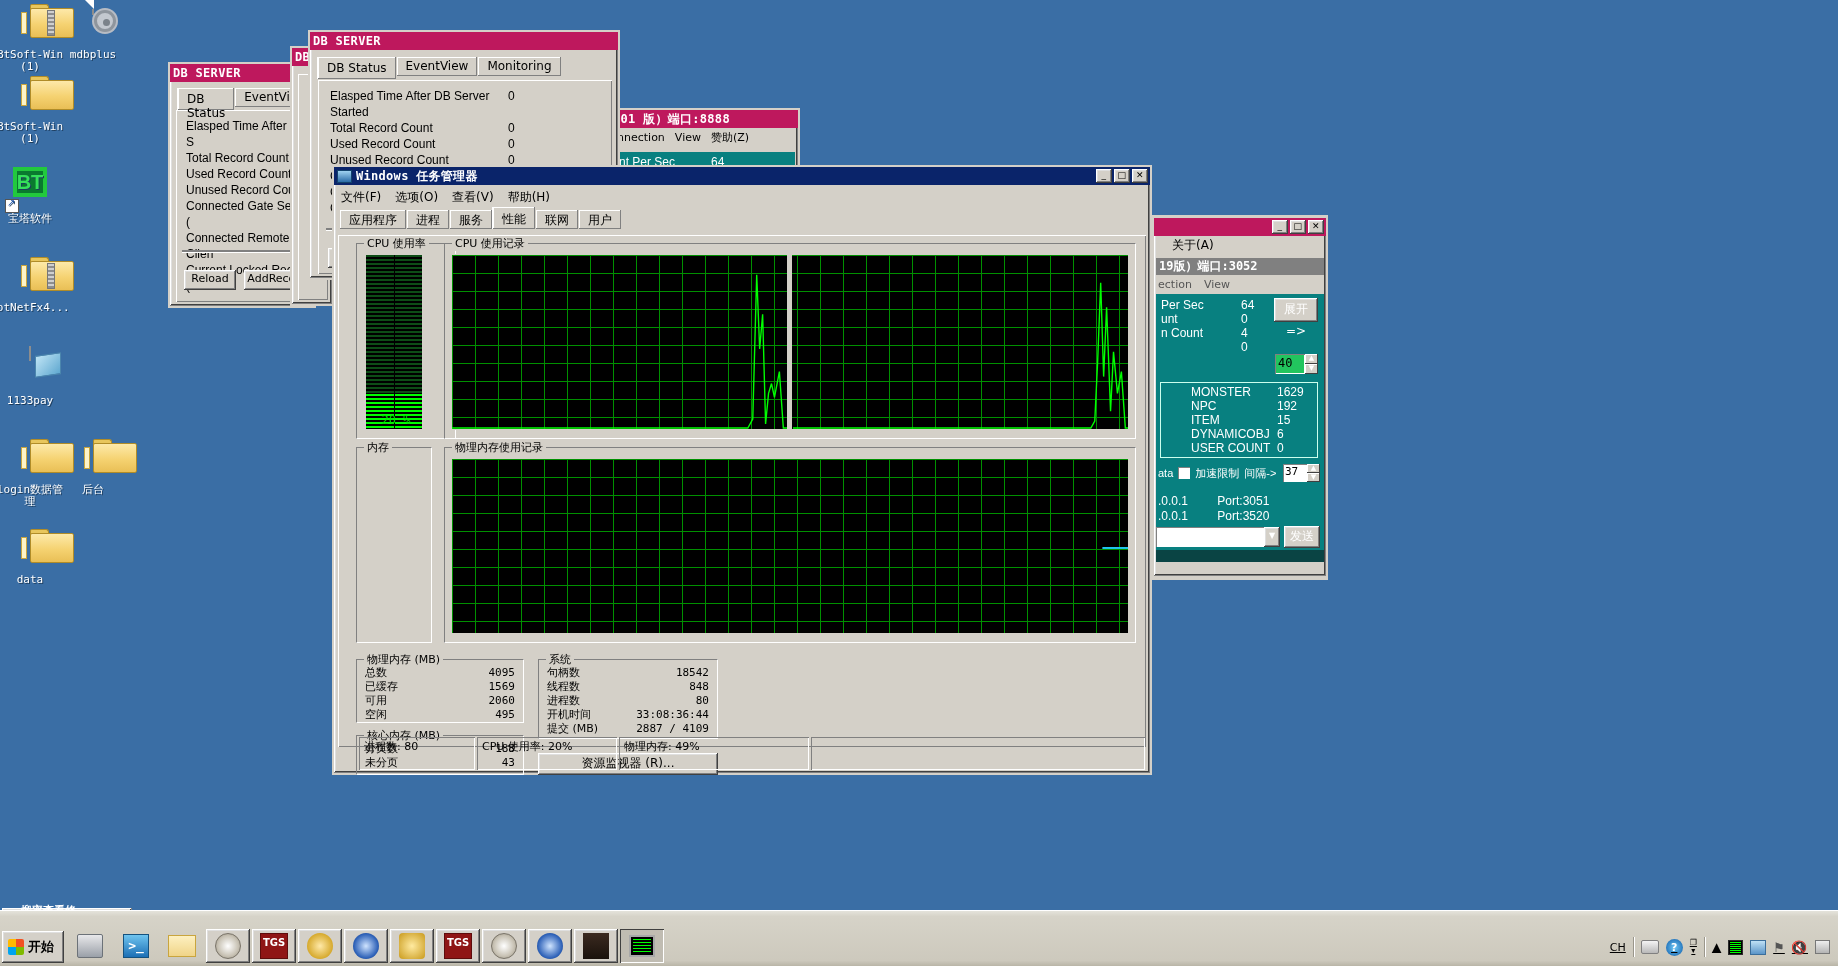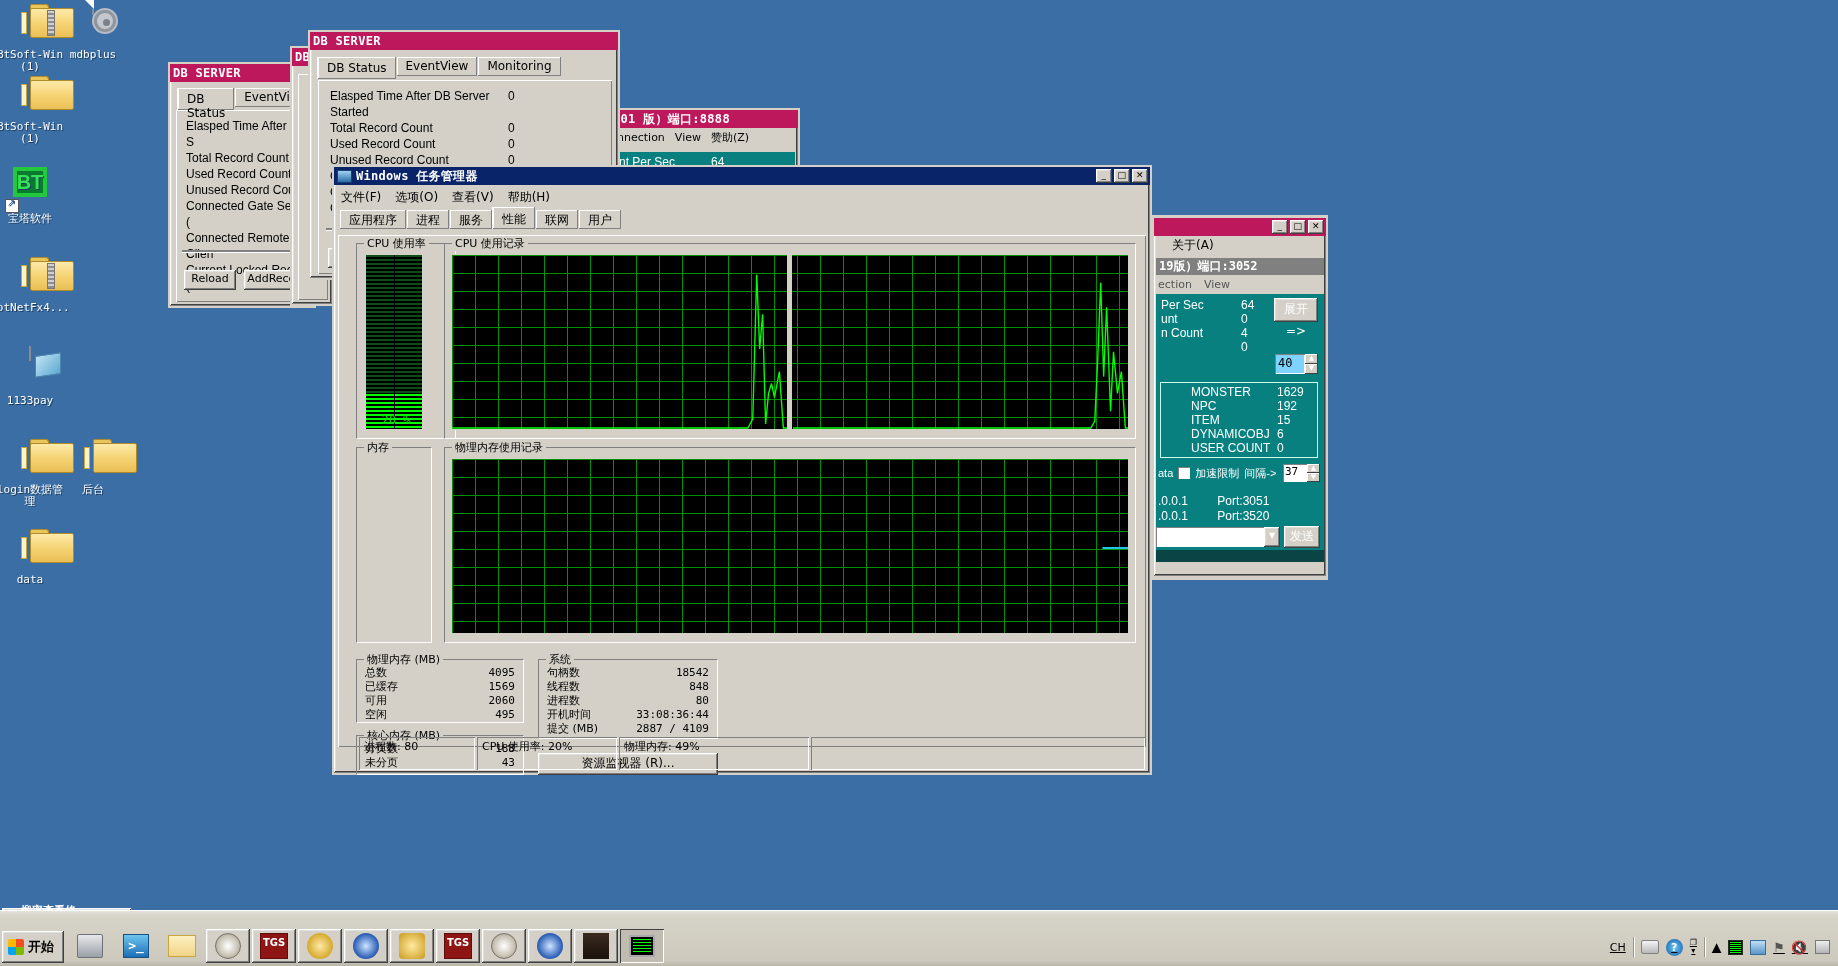--- a/index.html
+++ b/index.html
@@ -379,21 +379,21 @@
       <span>4</span>
     </div>
     <div class="tealrow">
       <span style="width:80px"></span>
       <span>0</span>
     </div>
 
     <div class="btn95" style="position:absolute;right:6px;top:4px;width:44px;height:24px;line-height:22px;font-size:12px;">展开=&gt;</div>
 
     <div style="position:absolute;right:6px;top:60px;display:flex;height:20px;">
-      <div style="width:30px;background:#7dd3fc;color:#000;font:12px 'DejaVu Sans Mono',monospace;padding:2px 3px;
+      <div style="width:30px;background:#22c55e;color:#000;font:12px 'DejaVu Sans Mono',monospace;padding:2px 3px;
                   box-shadow: inset 1px 1px 0 #808080, inset -1px -1px 0 #fff;">40</div>
       <div class="spin">
           <div>▲</div>
           <div>▼</div>
         </div>
     </div>
 
     <div style="position:absolute;left:4px;right:6px;top:88px;border:1px solid #cfe; padding:2px 0 2px 30px;">
       <div class="tealrow">
           <span style="width:86px">MONSTER</span>

